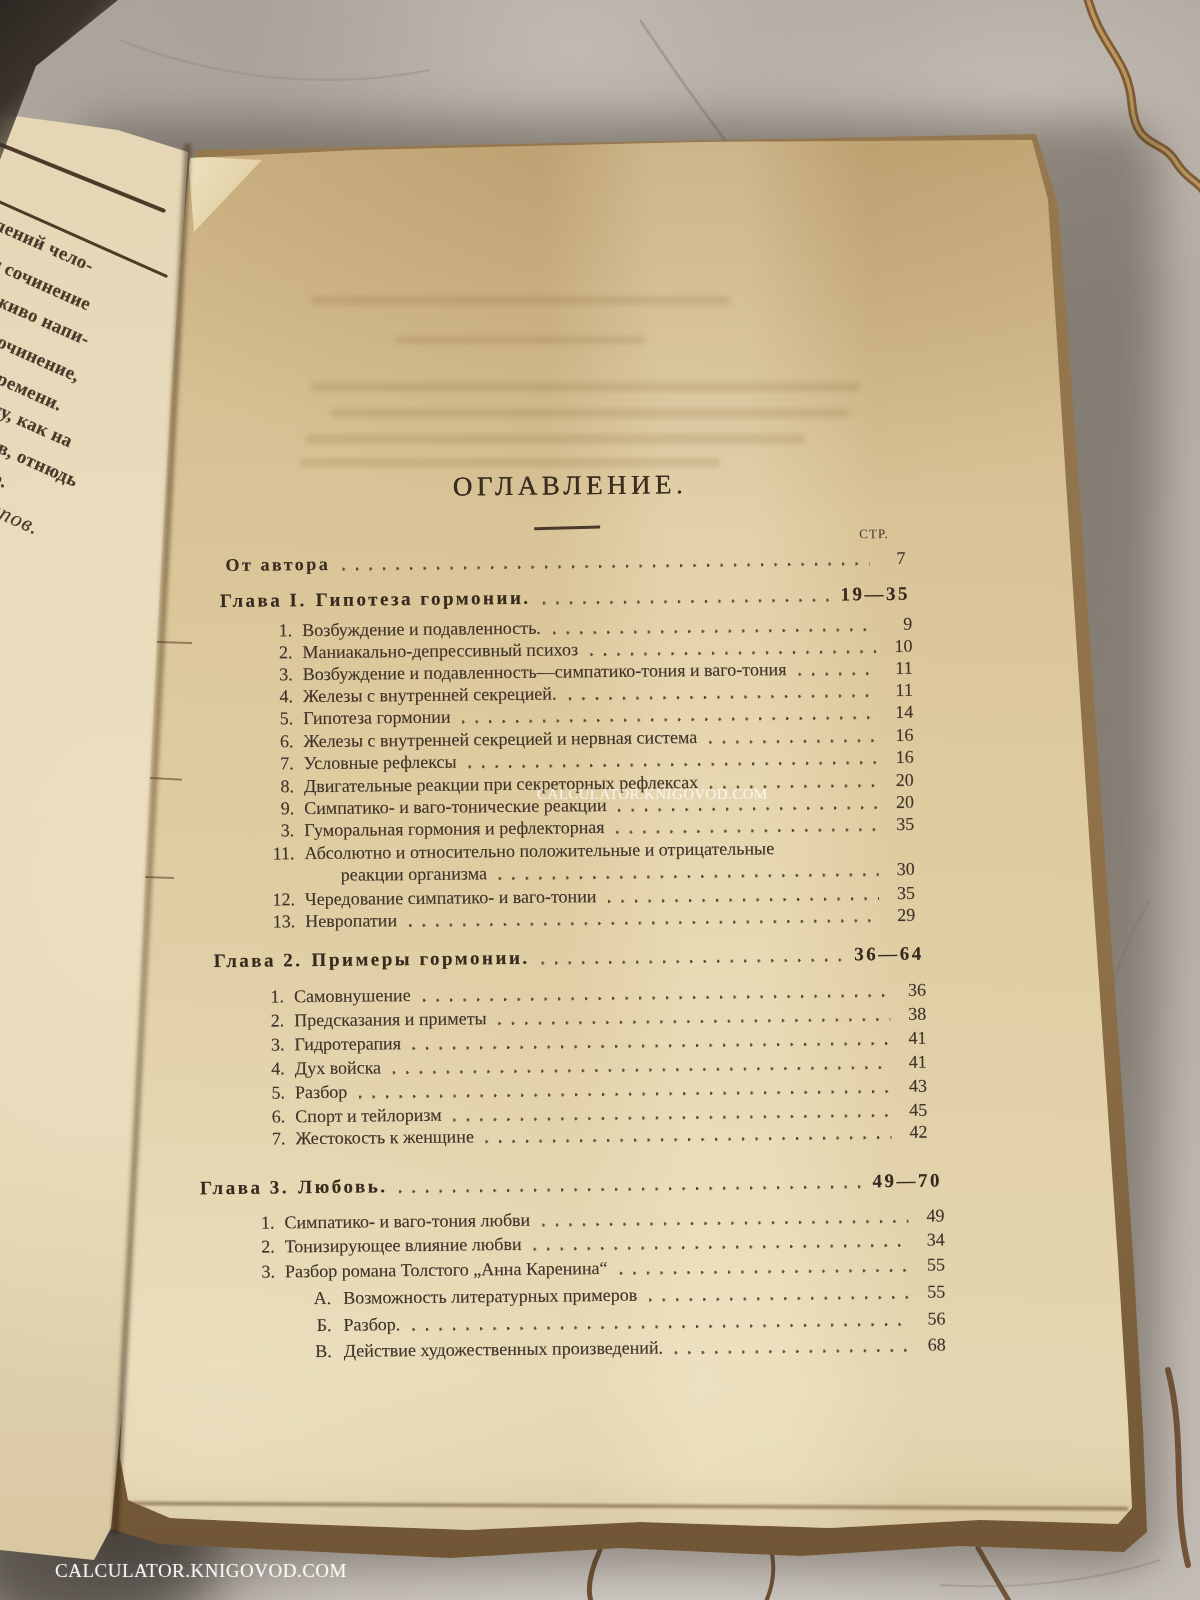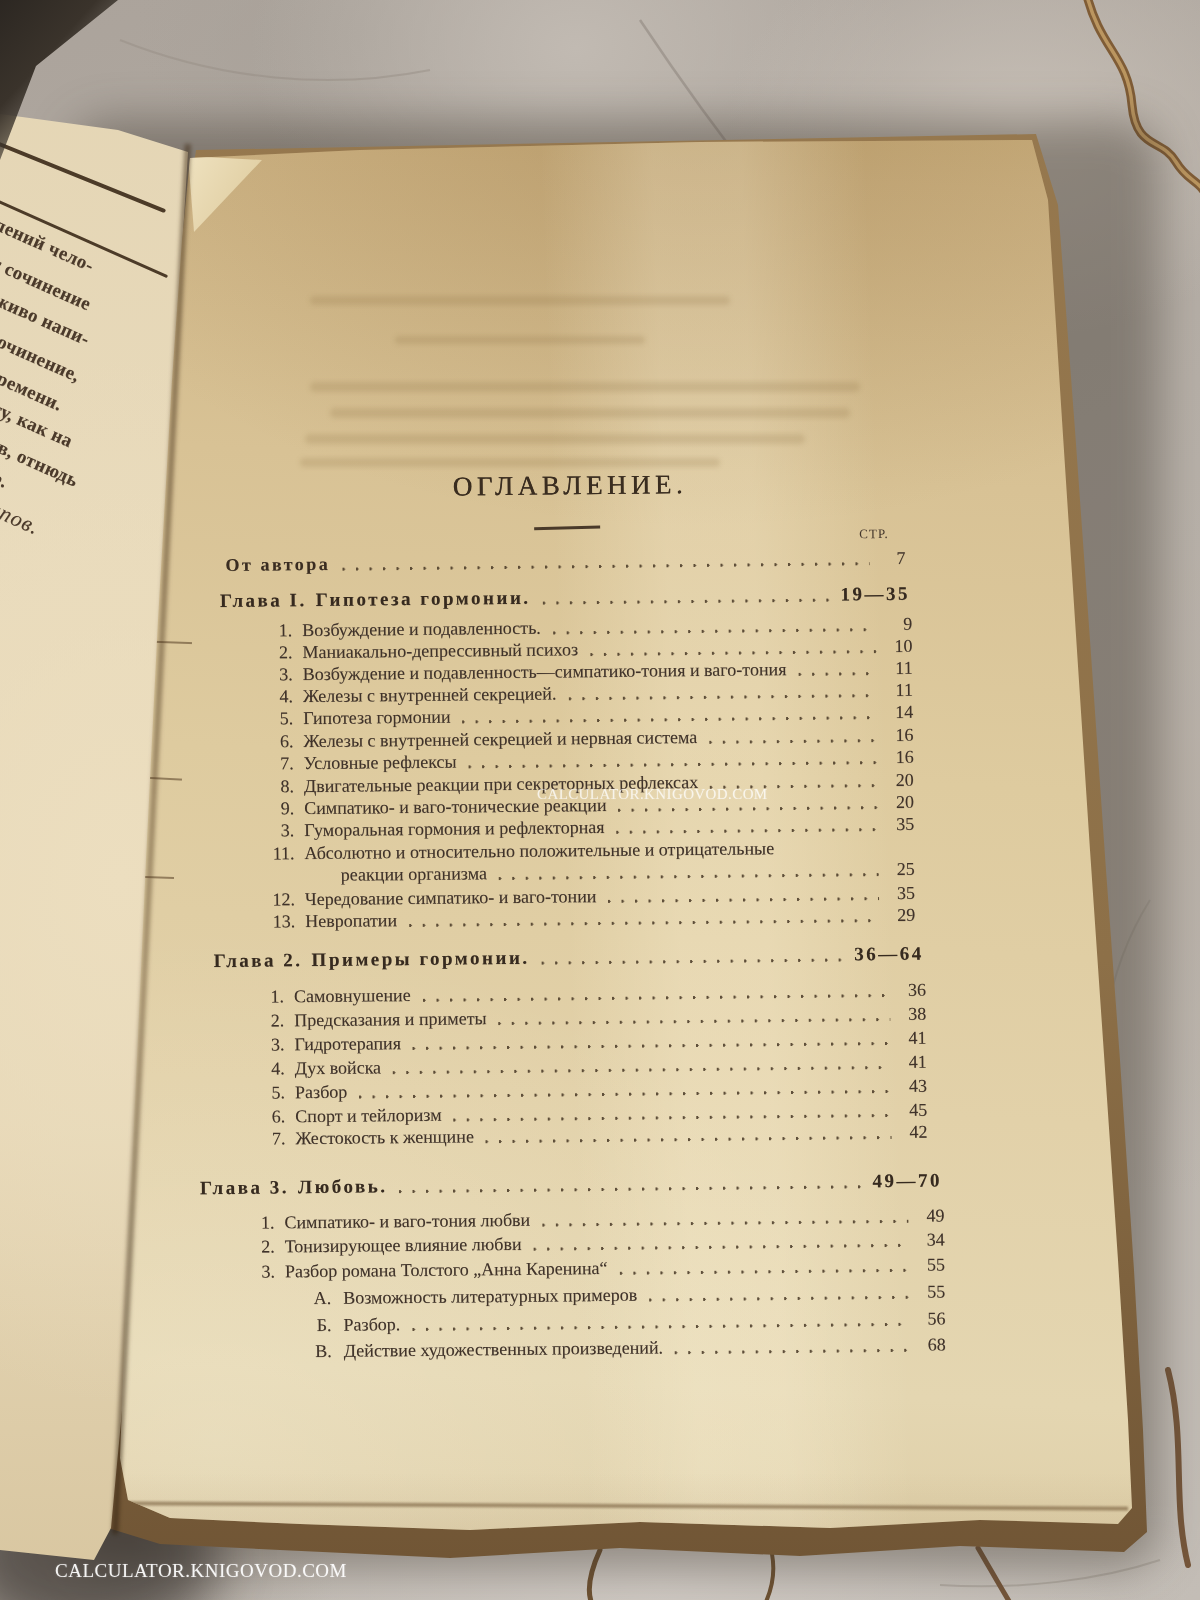--- a/index.html
+++ b/index.html
@@ -285,21 +285,21 @@
       <span class="dots"></span>
       <span class="pg">35</span>
   </div>
   <div class="row" style="top:839px;left:260px;right:286px;">
     <span class="num">11.</span>
       <span class="lbl">Абсолютно и относительно положительные и отрицательные</span>
   </div>
   <div class="row" style="top:861px;left:340px;right:286px;">
     <span class="lbl">реакции организма</span>
       <span class="dots"></span>
-      <span class="pg">25</span>
+      <span class="pg">30</span>
   </div>
   <div class="row" style="top:885px;left:260px;right:286px;">
     <span class="num">12.</span>
       <span class="lbl">Чередование симпатико- и ваго-тонии</span>
       <span class="dots"></span>
       <span class="pg">35</span>
   </div>
   <div class="row" style="top:907px;left:260px;right:286px;">
     <span class="num">13.</span>
       <span class="lbl">Невропатии</span>

